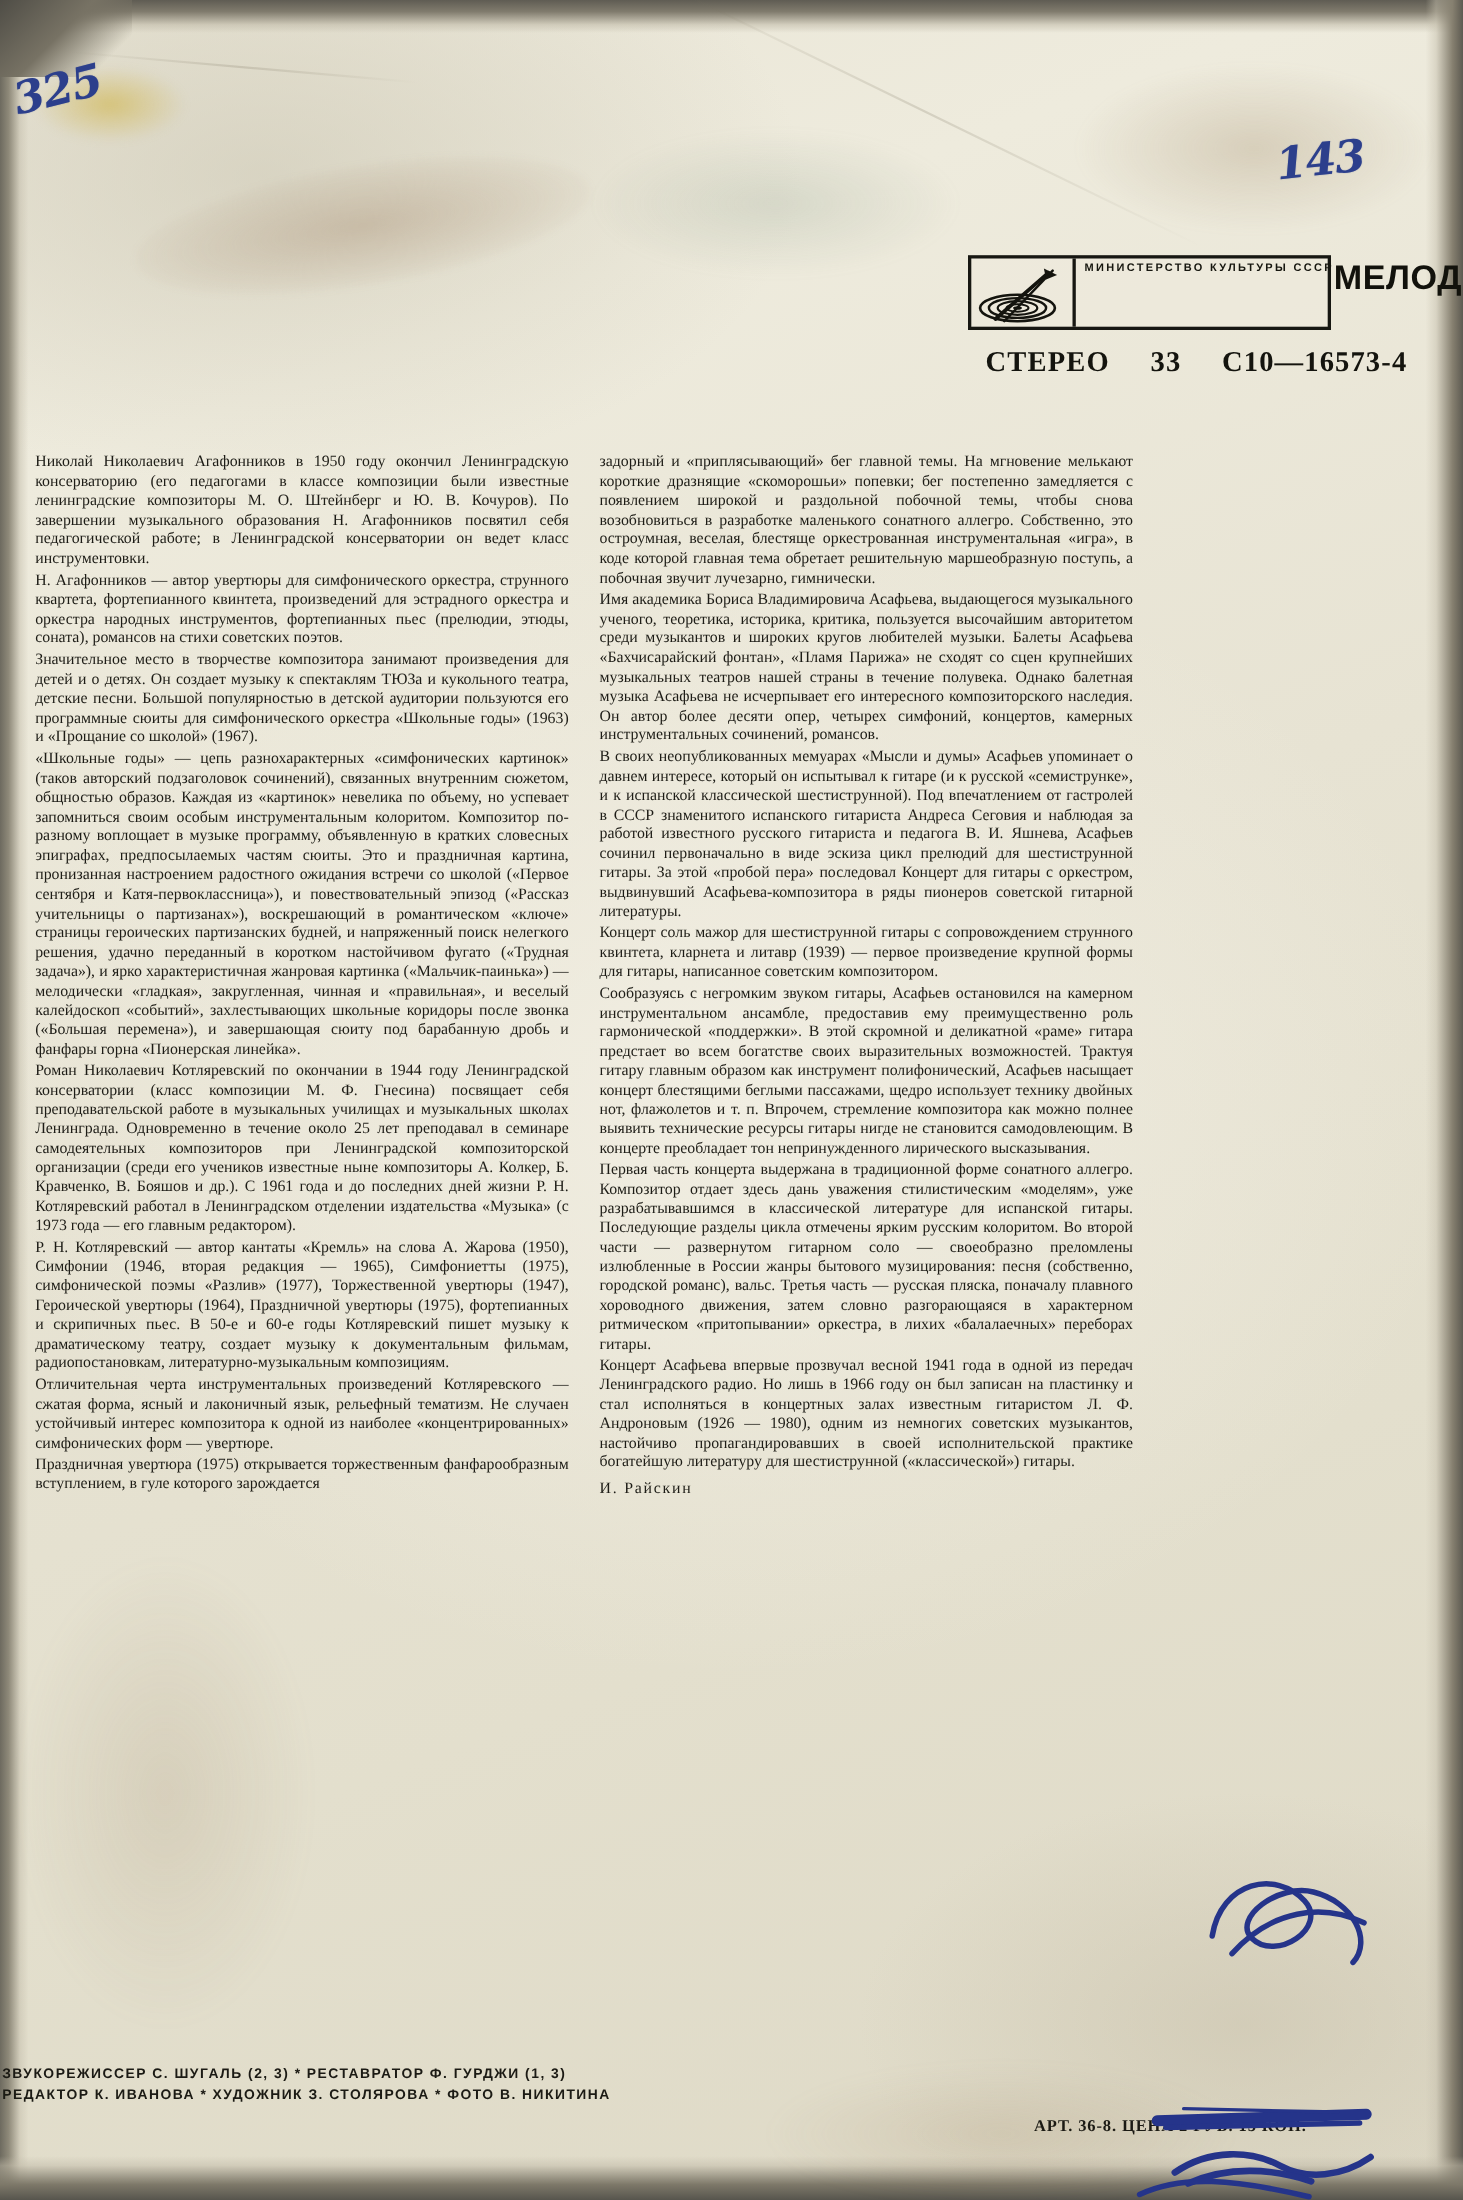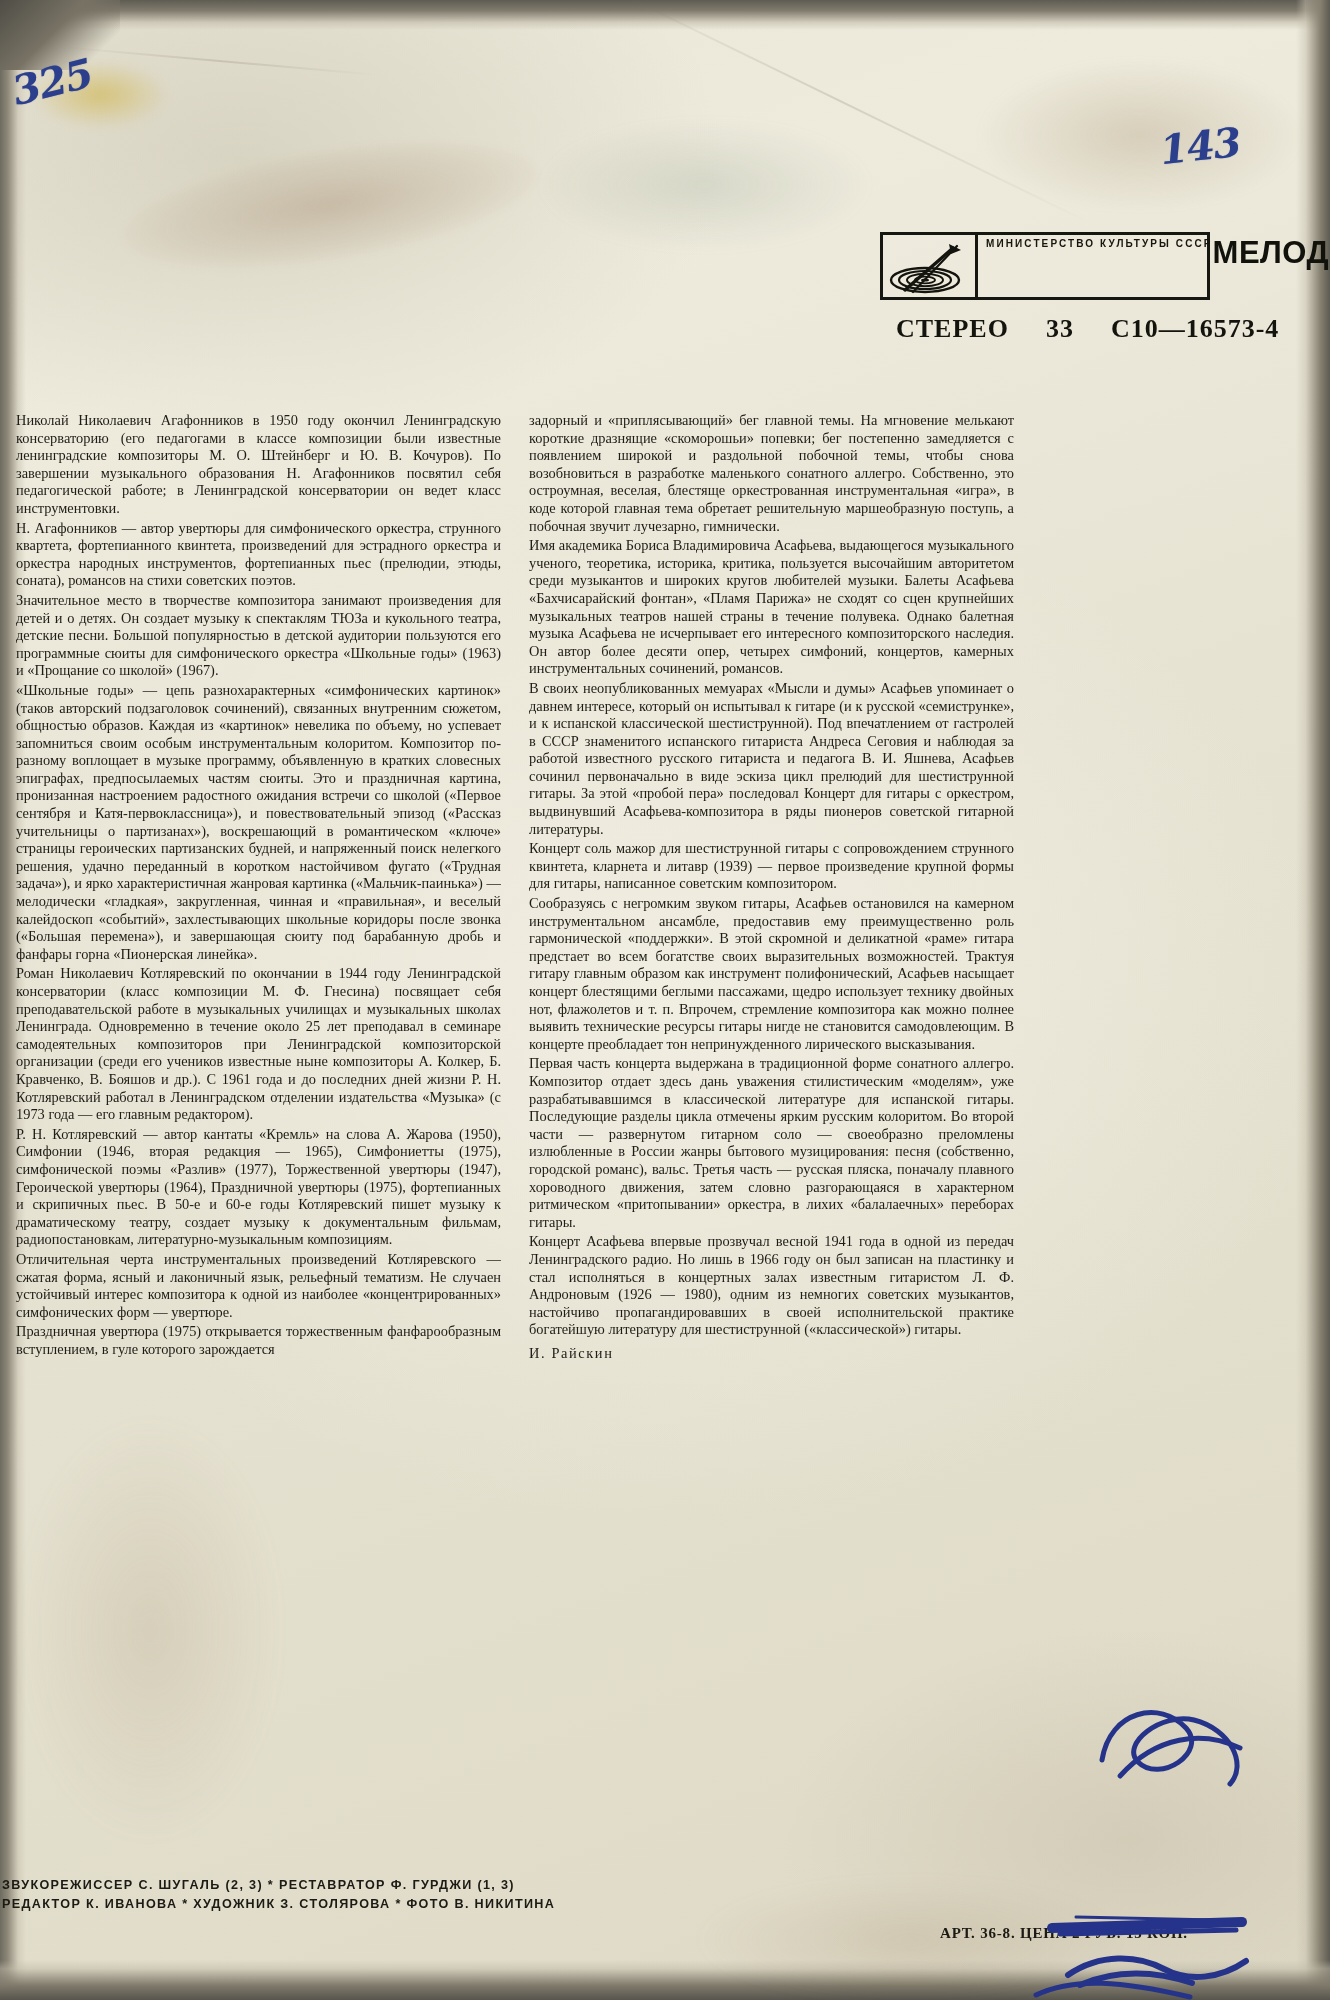--- a/index.html
+++ b/index.html
@@ -186,21 +186,21 @@
     letter-spacing: 1px;
     color: #14140e;
     white-space: nowrap;
     padding-left: 16px;
   }
   .catalog-line .gap { display: inline-block; width: 22px; }
 
   
   .columns {
     position: absolute;
-    left: 16px;
+    left: 32px;
     top: 412px;
     width: 1010px;
     display: flex;
     gap: 28px;
   }
   .col {
     width: 485px;
   }
   .col p {
     margin: 0 0 2px 0;

